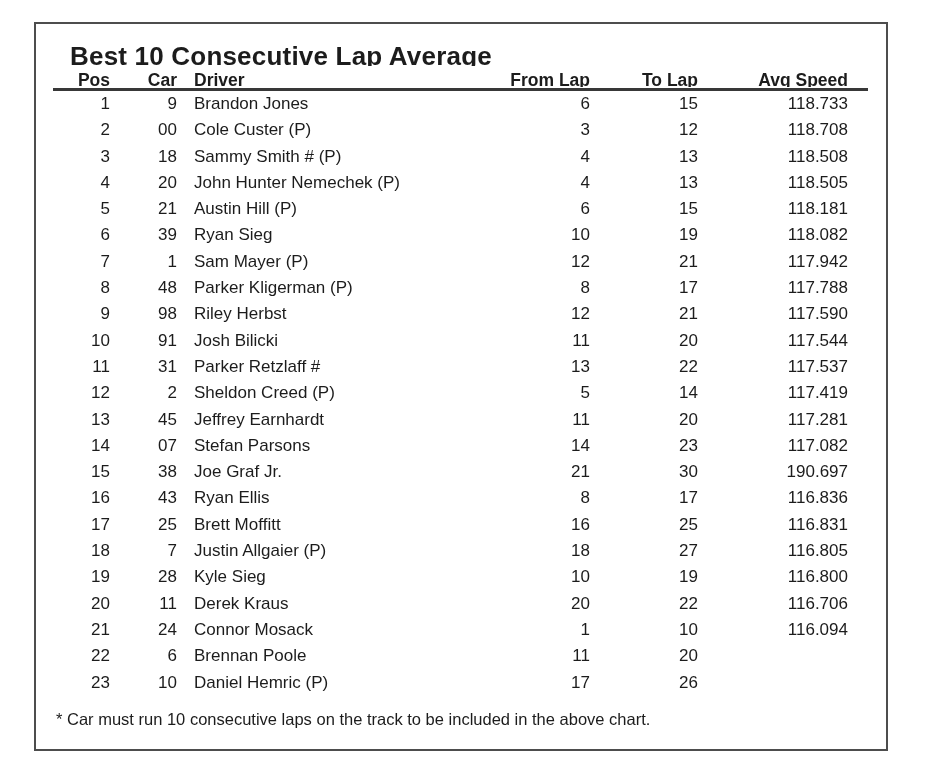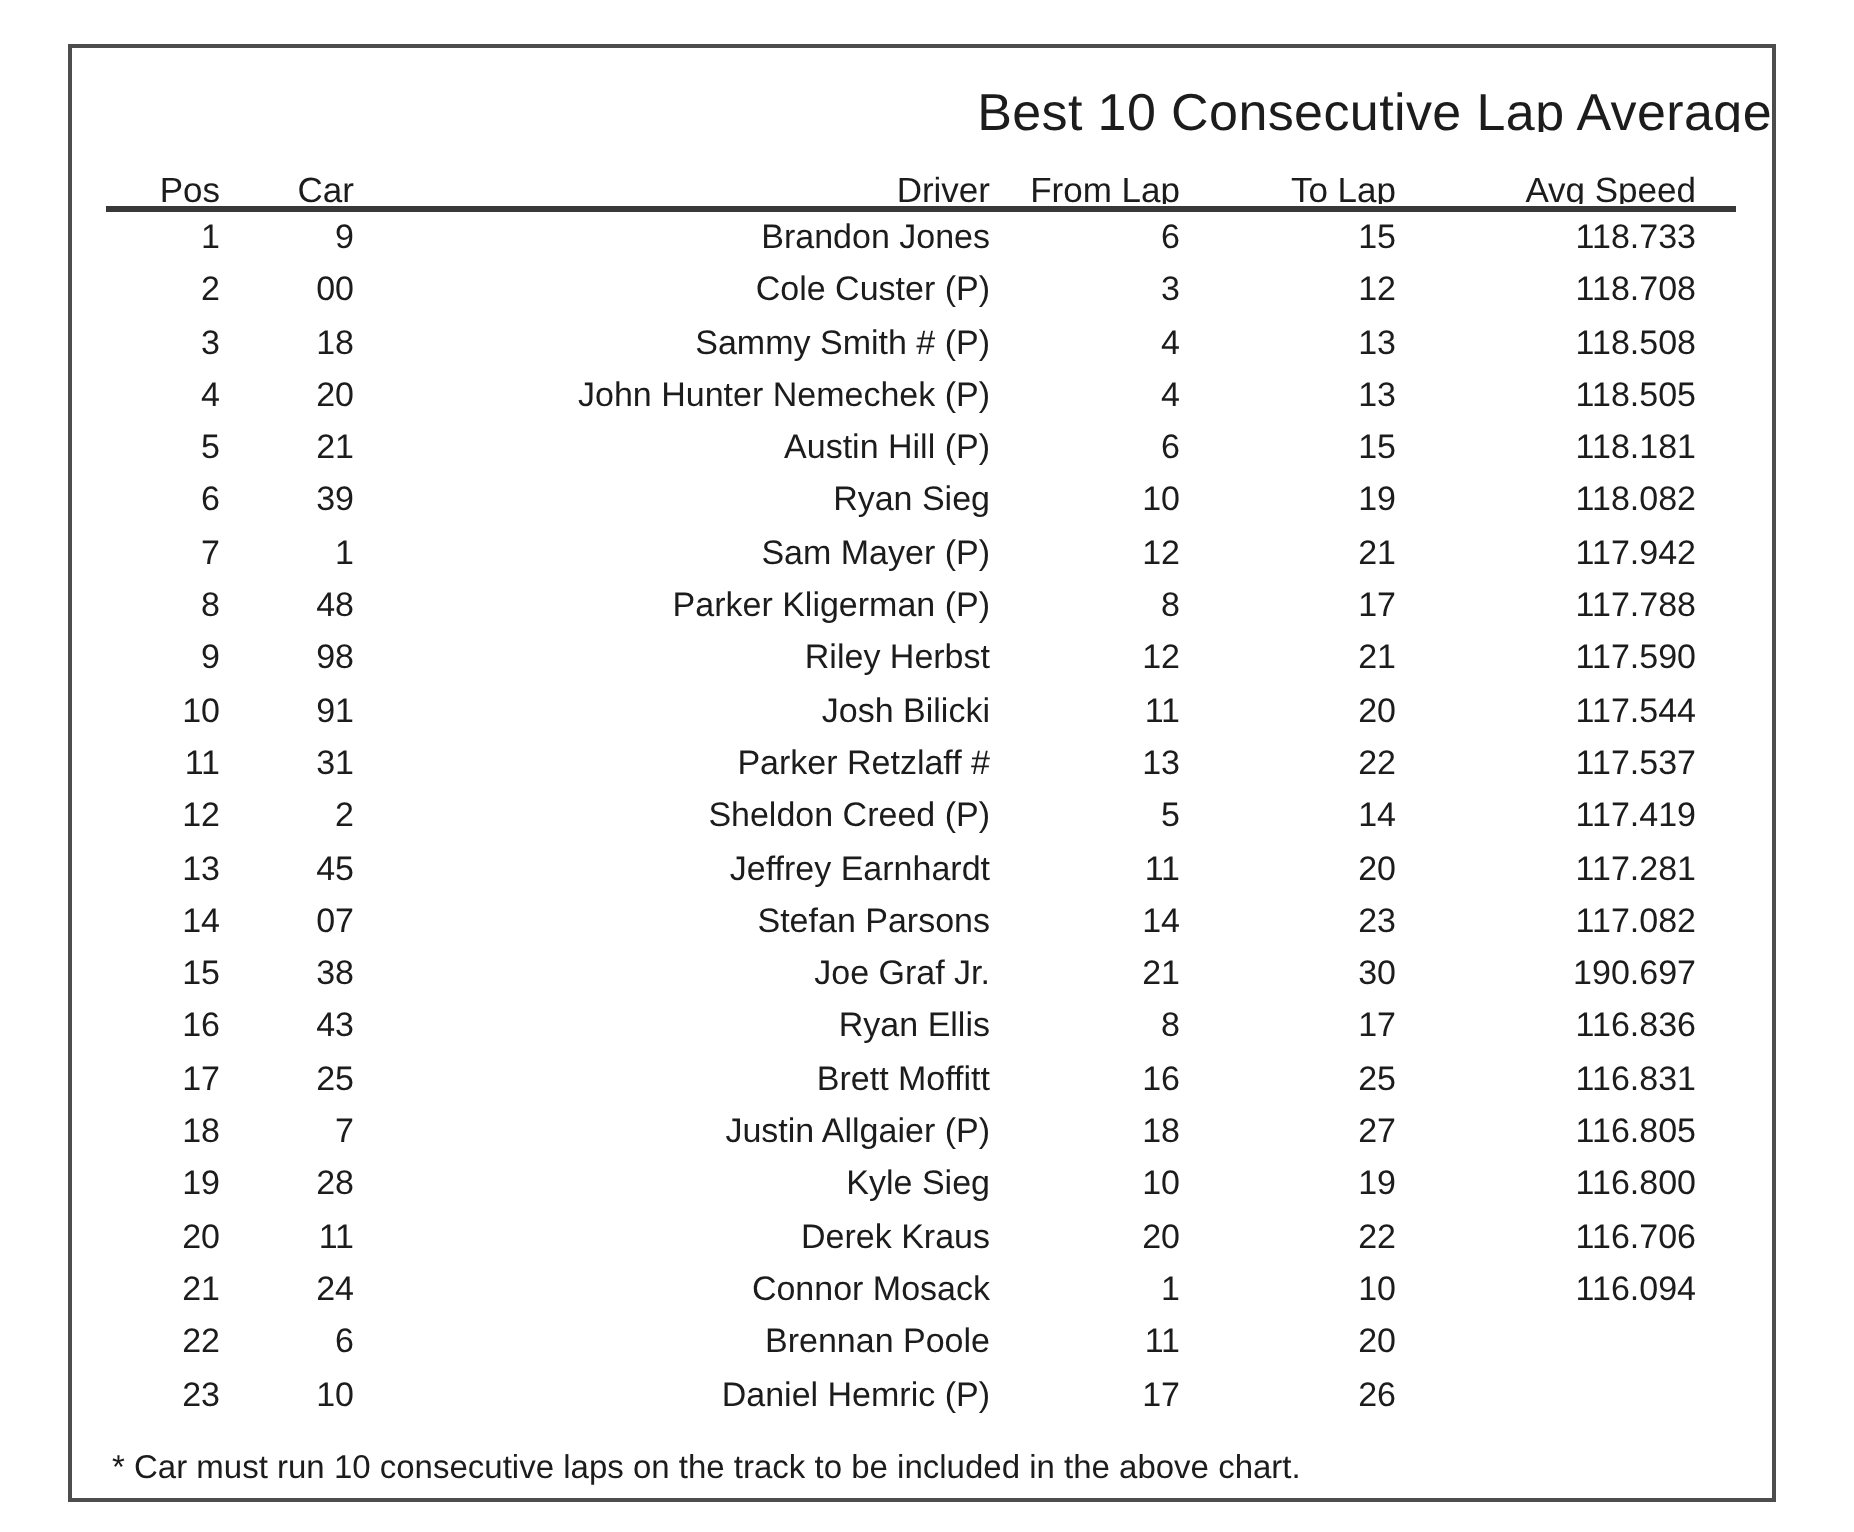--- a/index.html
+++ b/index.html
@@ -23,52 +23,53 @@
     left:34px;top:22px;
     width:854px;height:729px;
     border:2px solid var(--border);
     background:var(--bg);
   }
   .title{
     margin-top:14px;
     height:28px;              
     line-height:36px;
     font-size:26px;
-    font-weight:normal;
-    text-align:right;
+    font-weight:bold;
+    text-align:left;
     overflow:hidden;
     letter-spacing:0.2px;
+    padding-left:34px;
   }
   .thead{
     display:grid;
     grid-template-columns:var(--cols);
-    margin-top:16px;
+    margin-top:1px;
     height:20px;              
     line-height:27px;
     font-size:17.5px;
-    font-weight:normal;
+    font-weight:bold;
     overflow:hidden;
   }
   .rule{
     height:0;
     border-top:3px solid var(--rule);
     margin:1px 18px 0 17px;
   }
   .tbody{display:block;}
   .trow{
     display:grid;
     grid-template-columns:var(--cols);
     padding-right:38px;
     height:26.3px;
     line-height:26.3px;
     font-size:17px;
   }
   .cell{white-space:nowrap;overflow:hidden;}
   .c-pos,.c-car,.c-from,.c-to,.c-avg{text-align:right;}
-  .c-driver{text-align:right;padding-left:17px;}
+  .c-driver{text-align:left;padding-left:17px;}
   .footnote{
     margin-top:13px;
     padding-left:20px;
     font-size:16.5px;
     line-height:20px;
   }
 </style>
 </head>
 <body>
 

